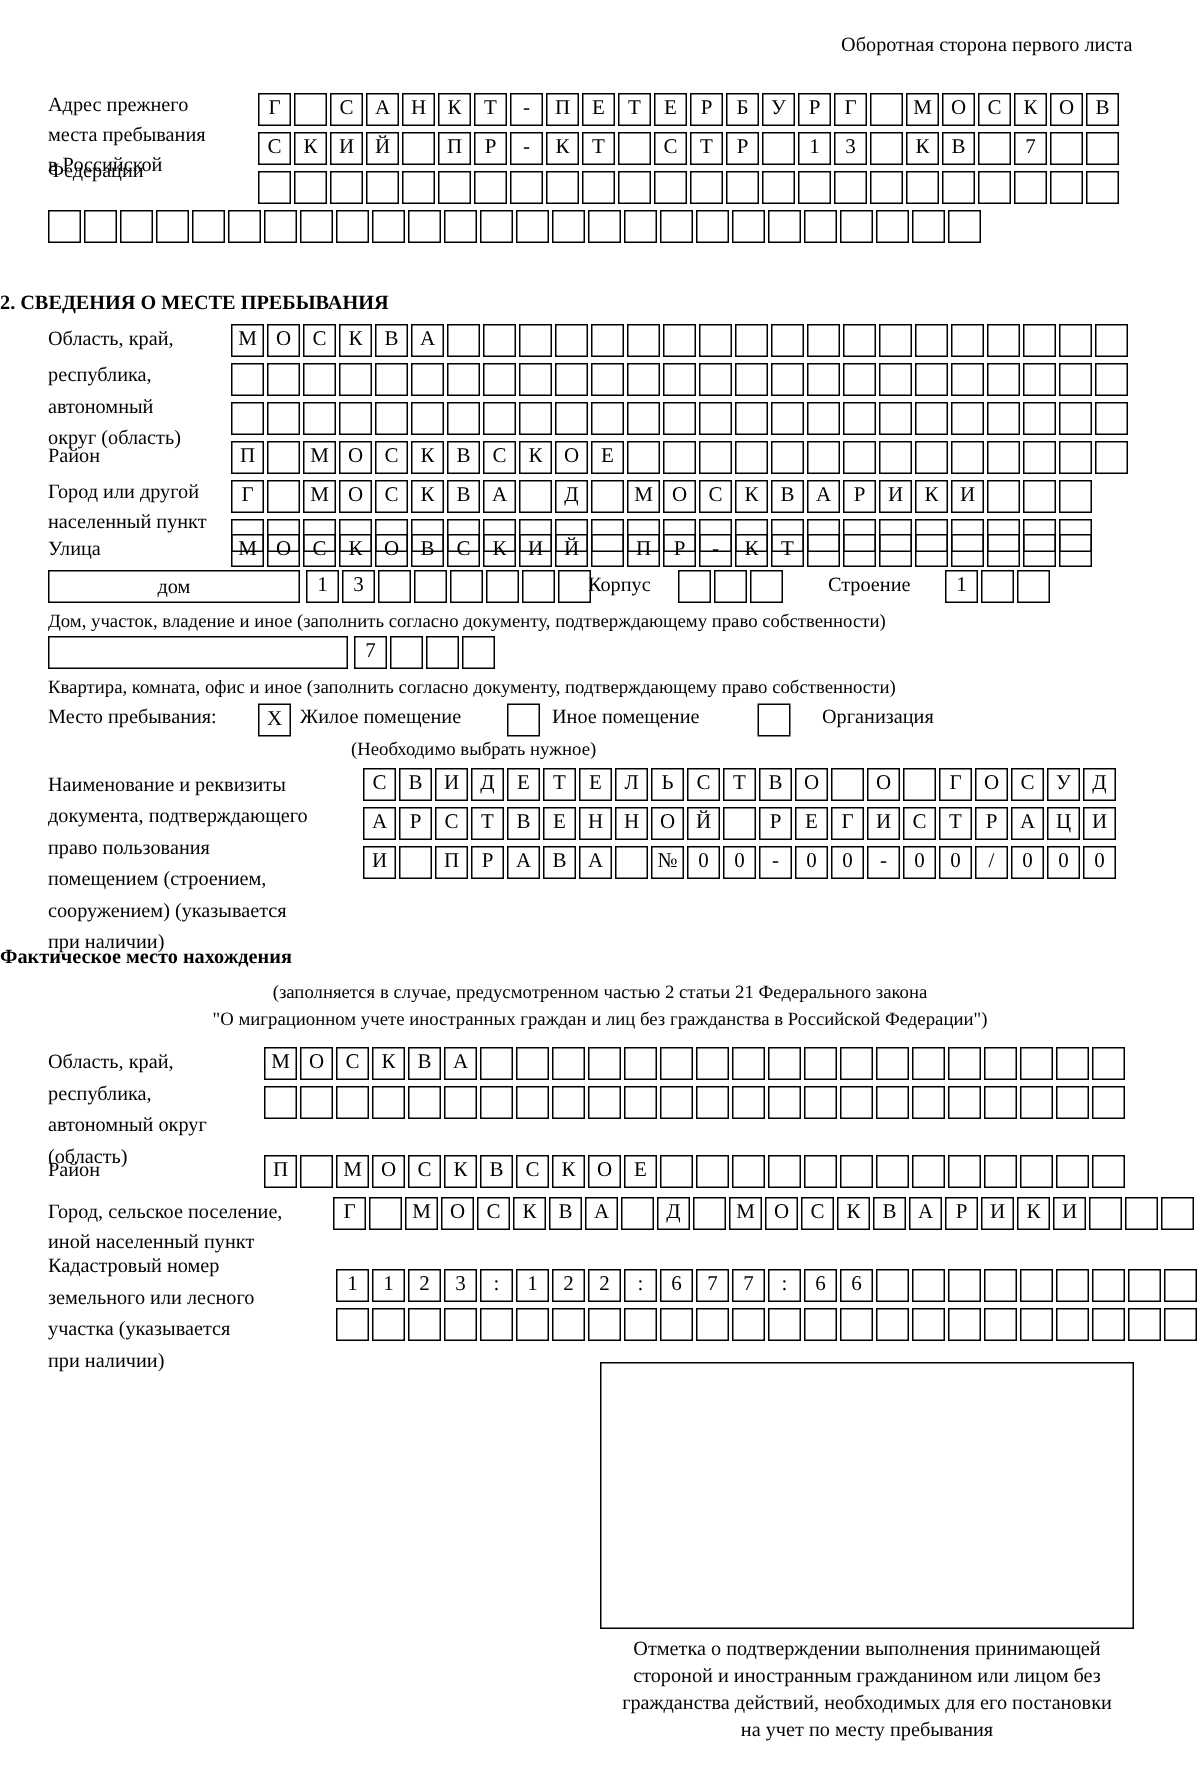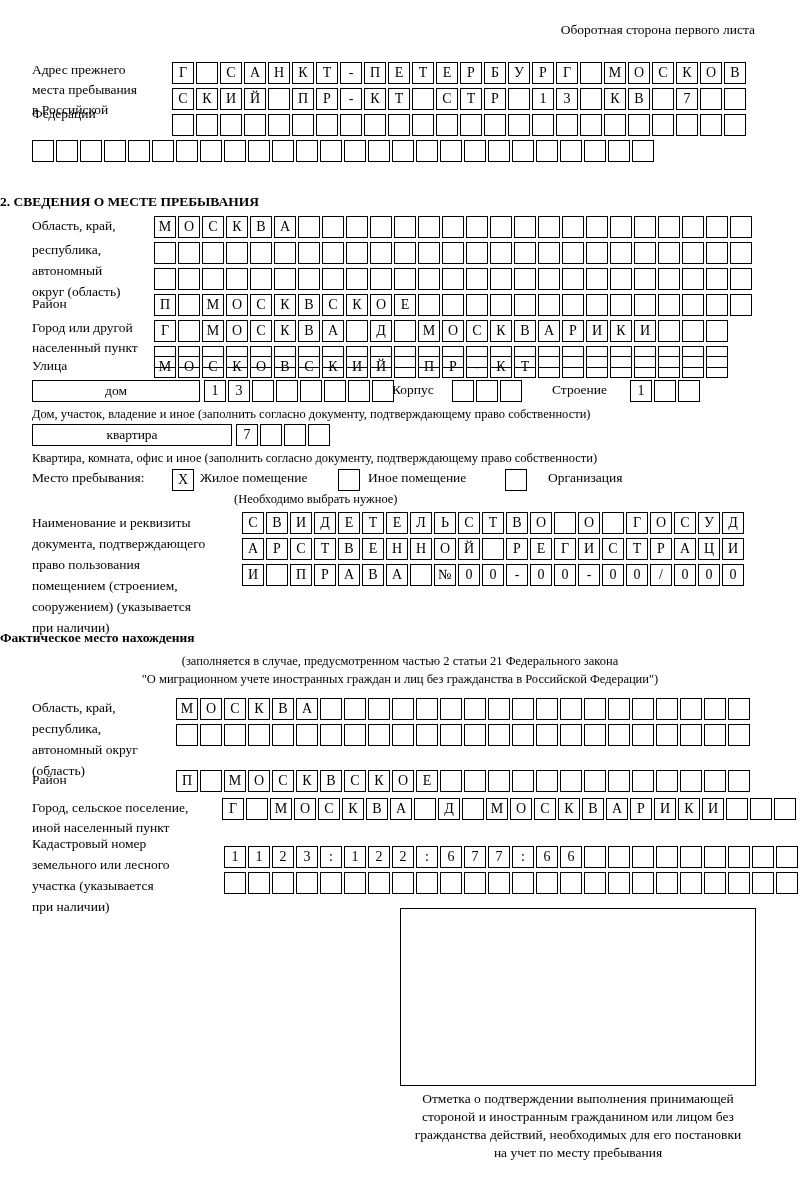--- a/index.html
+++ b/index.html
@@ -425,21 +425,20 @@
     </div>
   <div class="lbl" style="left:552px; top:380px;">Строение</div>
   <div class="cells" id="s2-stroenie" style="left:630px; top:380px;">
       <div class="cell">1</div>
       <div class="cell"></div>
       <div class="cell"></div>
     </div>
   <div class="lbl" style="left:32px; top:404px; font-size:12.5px;">Дом, участок, владение и иное (заполнить согласно документу, подтверждающему право собственности)</div>
 
   <div class="box" style="left:32px; top:424px; width:200px; height:22px;"></div>
-  <div class="inline-label" style="left:32px; top:424px; width:200px;">квартира</div>
   <div class="cells" id="s2-flat" style="left:236px; top:424px;">
       <div class="cell">7</div>
       <div class="cell"></div>
       <div class="cell"></div>
       <div class="cell"></div>
     </div>
   <div class="lbl" style="left:32px; top:448px; font-size:12.5px;">Квартира, комната, офис и иное (заполнить согласно документу, подтверждающему право собственности)</div>
 
   <div class="lbl" style="left:32px; top:468px;">Место пребывания:</div>
   <div class="cell" style="position:absolute; left:172px; top:469px;">Х</div>

